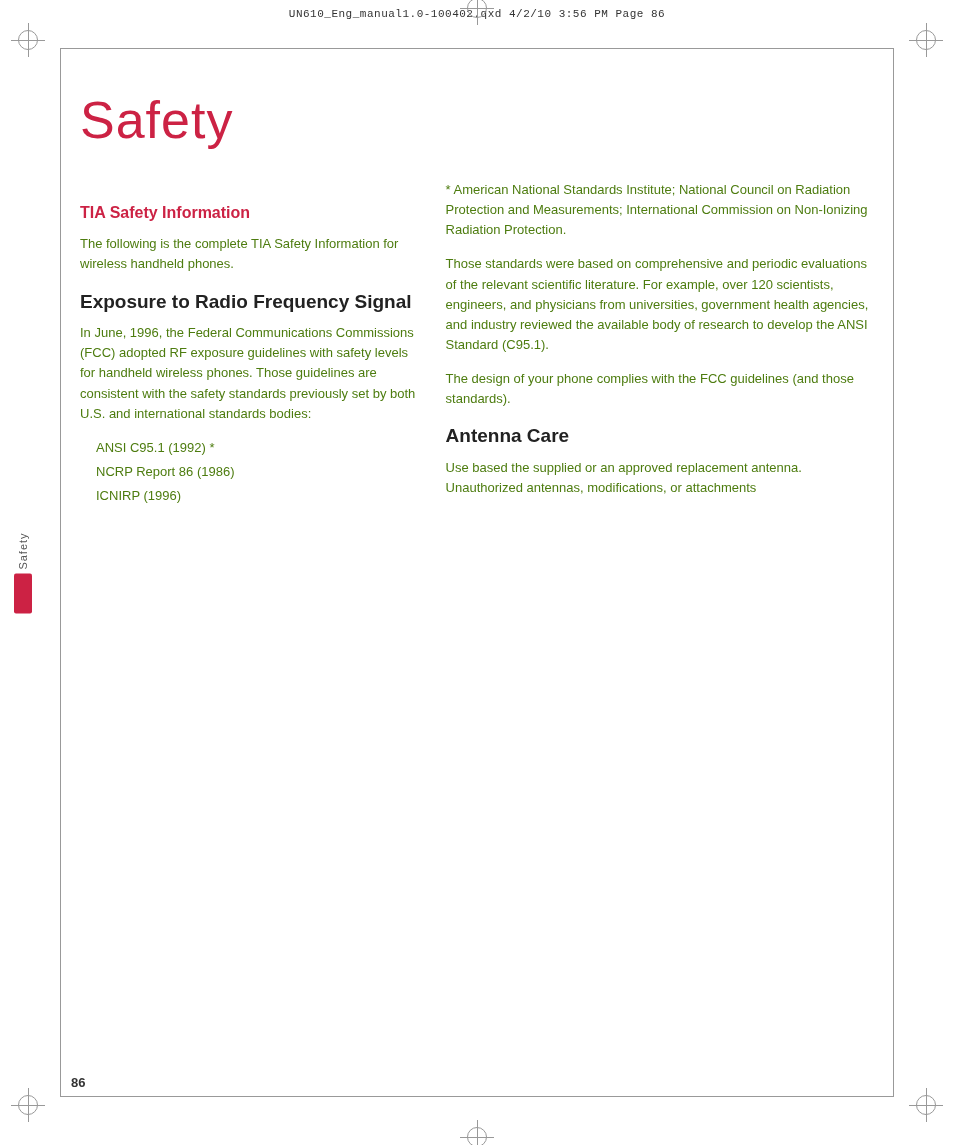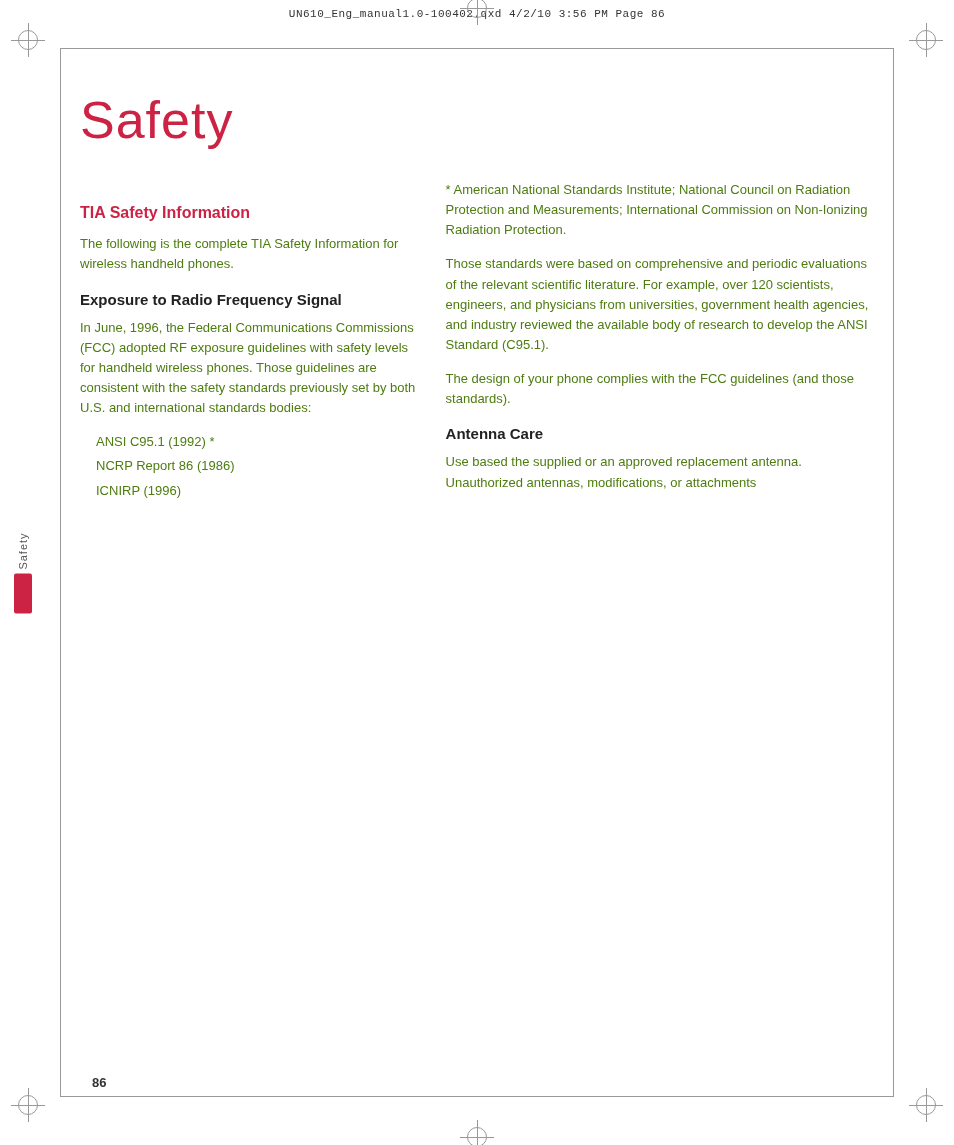--- a/index.html
+++ b/index.html
@@ -151,21 +151,21 @@
       width: 18px;
       height: 40px;
       background: #cc2244;
       border-radius: 2px;
     }
 
     
     .page-number {
       position: absolute;
       bottom: 55px;
-      left: 92px;
+      left: 71px;
       font-size: 13px;
       font-weight: bold;
       color: #333;
     }
 
     
     .content-area {
       position: absolute;
       top: 60px;
       left: 80px;
@@ -212,21 +212,21 @@
 
     .body-text {
       font-size: 13px;
       color: #4d7c0f;
       font-family: Arial, sans-serif;
       line-height: 1.55;
       margin-bottom: 14px;
     }
 
     .subsection-heading {
-      font-size: 15px;
+      font-size: 19px;
       font-weight: bold;
       color: #222;
       font-family: Arial, sans-serif;
       margin-bottom: 8px;
       margin-top: 14px;
       line-height: 1.4;
     }
 
     .indented-list {
       margin-left: 16px;

